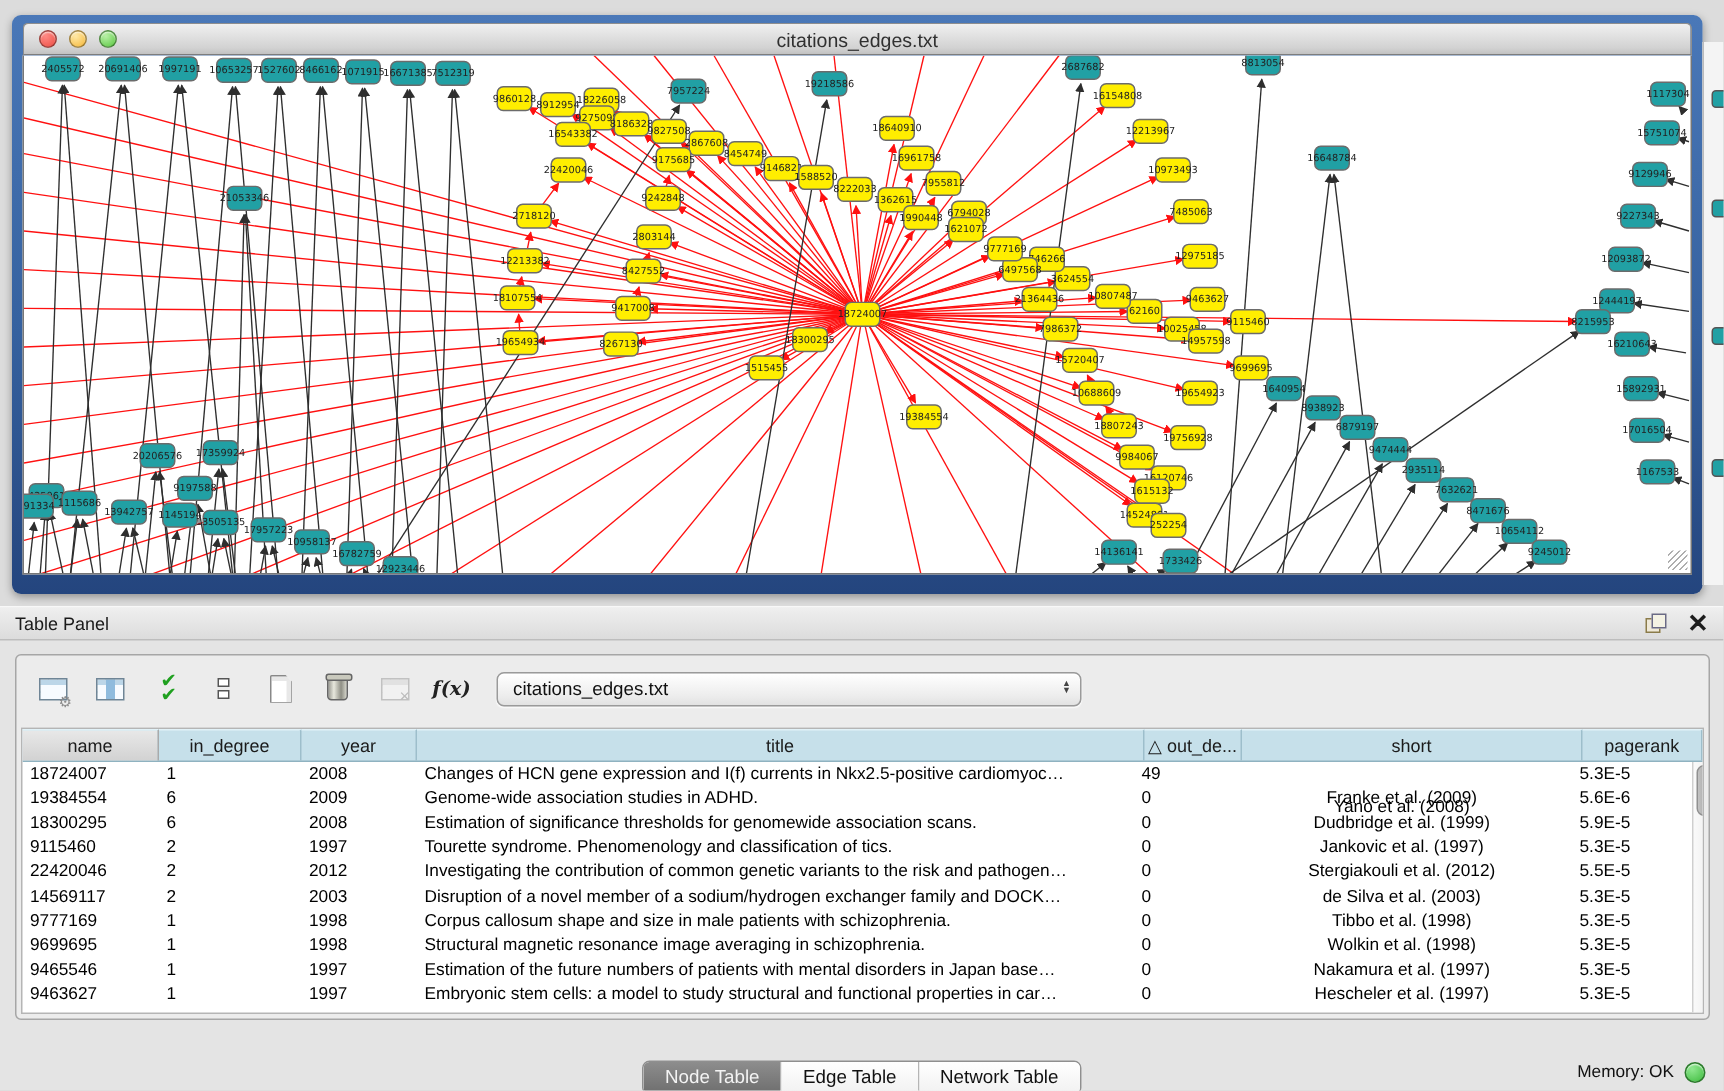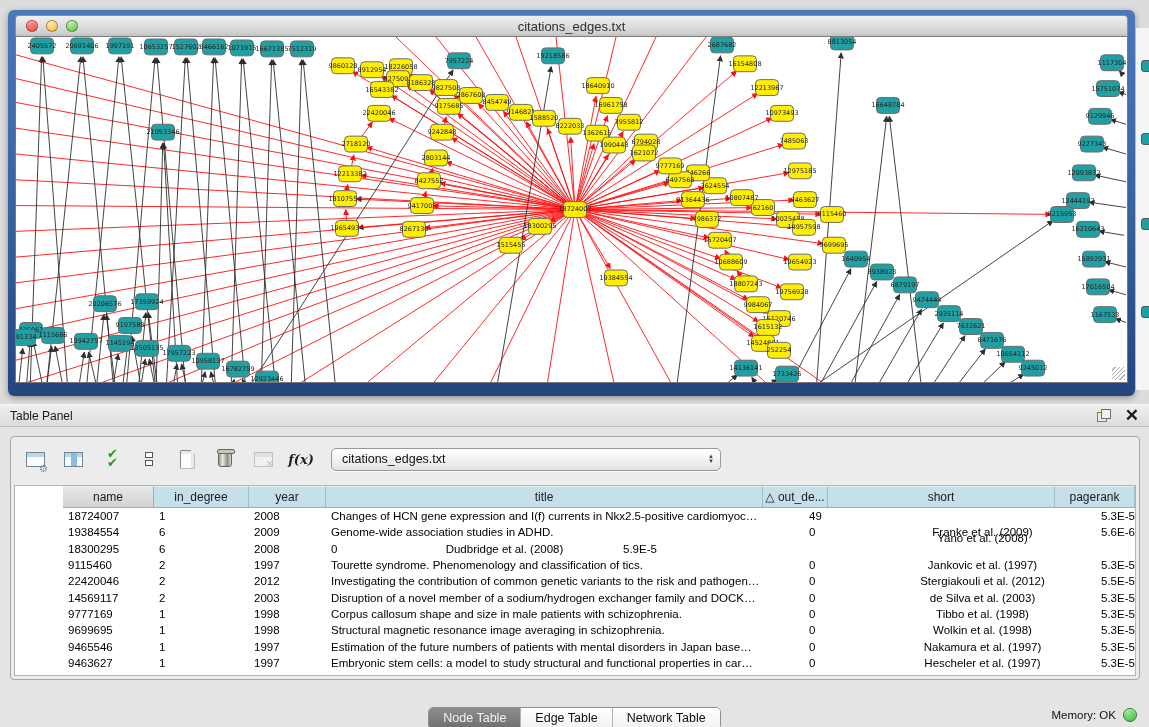--- a/index.html
+++ b/index.html
@@ -72,21 +72,21 @@
   .ic-trash::before { content:""; position:absolute; left:-2px; top:-3px; width:16px; height:3px; background:#c9c9bd; border:1px solid #666; border-radius:2px; }
   .ic-fx { font-family:"DejaVu Serif", serif; font-style:italic; font-weight:bold; font-size:13px; color:#222; }
 
   .select-box { width:390px; height:23px; border:1px solid #9a9a9a; border-radius:5px;
     background:linear-gradient(180deg,#ffffff,#ededed 70%,#e2e2e2);
     display:flex; align-items:center; padding:0 6px 0 10px; margin-left:6px;
     box-shadow:0 1px 1px rgba(255,255,255,.8), inset 0 1px 0 #fff; }
   .select-box .val { flex:1; font-size:12.5px; color:#111; }
   .select-arrows { display:flex; flex-direction:column; font-size:6px; color:#444; line-height:5px; }
 
-  .grid-wrap { position:absolute; left:3px; right:3px; top:48px; bottom:3px; background:#fff; border:1px solid #b5b5b5; display:flex; flex-direction:column; overflow:hidden;padding-left:48px; }
+  .grid-wrap { position:absolute; left:3px; right:3px; top:48px; bottom:3px; background:#fff; border:1px solid #b5b5b5; display:flex; flex-direction:column; overflow:hidden; }
   .grid-head { display:flex; height:22px; background:#c6e0ea; border-bottom:1px solid #8fb2c0; flex:0 0 auto; }
   .gh-cell { font-size:12px; color:#1b1b1b; display:flex; align-items:center; justify-content:center;
     border-right:1px solid #9dbecb; border-top:1px solid #e2f2f8; height:100%; }
   .gh-cell.namehdr { background:linear-gradient(180deg,#e8e8e8,#d2d2d2); border-right:1px solid #aaa; }
   .grid-body { position:relative; flex:1; display:flex; }
   .rows { flex:1; }
   .grid-row { display:flex; height:16.3px; align-items:center; }
   .gc { font-size:11.5px; color:#000; white-space:nowrap; overflow:hidden; padding-left:5px; }
   .gc.center { text-align:center; padding-left:0; }
   .vscroll { flex:0 0 15px; background:linear-gradient(90deg,#fafafa,#ececec); border-left:1px solid #cfcfcf; position:relative; }
@@ -842,22 +842,23 @@
               <div class="gc" style="width: 77px; flex: 0 0 auto;">2009</div>
               <div class="gc" style="width: 478px; flex: 1 1 auto;">Genome-wide association studies in ADHD.</div>
               <div class="gc" style="width: 65px; flex: 0 0 auto;">0</div>
               <div class="gc center" style="width: 227px; flex: 0 0 auto;">Franke et al. (2009)</div>
               <div class="gc" style="width: 80px; flex: 0 0 auto;">5.6E-6</div>
             </div>
             <div class="grid-row">
               <div class="gc" style="width: 91px; flex: 0 0 auto;">18300295</div>
               <div class="gc" style="width: 95px; flex: 0 0 auto;">6</div>
               <div class="gc" style="width: 77px; flex: 0 0 auto;">2008</div>
+              <div class="gc" style="width: 478px; flex: 1 1 auto;">Estimation of significance thresholds for genomewide association scans.</div>
               <div class="gc" style="width: 65px; flex: 0 0 auto;">0</div>
-              <div class="gc center" style="width: 227px; flex: 0 0 auto;">Dudbridge et al. (2008)</div>
+              <div class="gc center" style="width: 227px; flex: 0 0 auto;">Dudbridge et al. (1999)</div>
               <div class="gc" style="width: 80px; flex: 0 0 auto;">5.9E-5</div>
             </div>
             <div class="grid-row">
               <div class="gc" style="width: 91px; flex: 0 0 auto;">9115460</div>
               <div class="gc" style="width: 95px; flex: 0 0 auto;">2</div>
               <div class="gc" style="width: 77px; flex: 0 0 auto;">1997</div>
               <div class="gc" style="width: 478px; flex: 1 1 auto;">Tourette syndrome. Phenomenology and classification of tics.</div>
               <div class="gc" style="width: 65px; flex: 0 0 auto;">0</div>
               <div class="gc center" style="width: 227px; flex: 0 0 auto;">Jankovic et al. (1997)</div>
               <div class="gc" style="width: 80px; flex: 0 0 auto;">5.3E-5</div>

